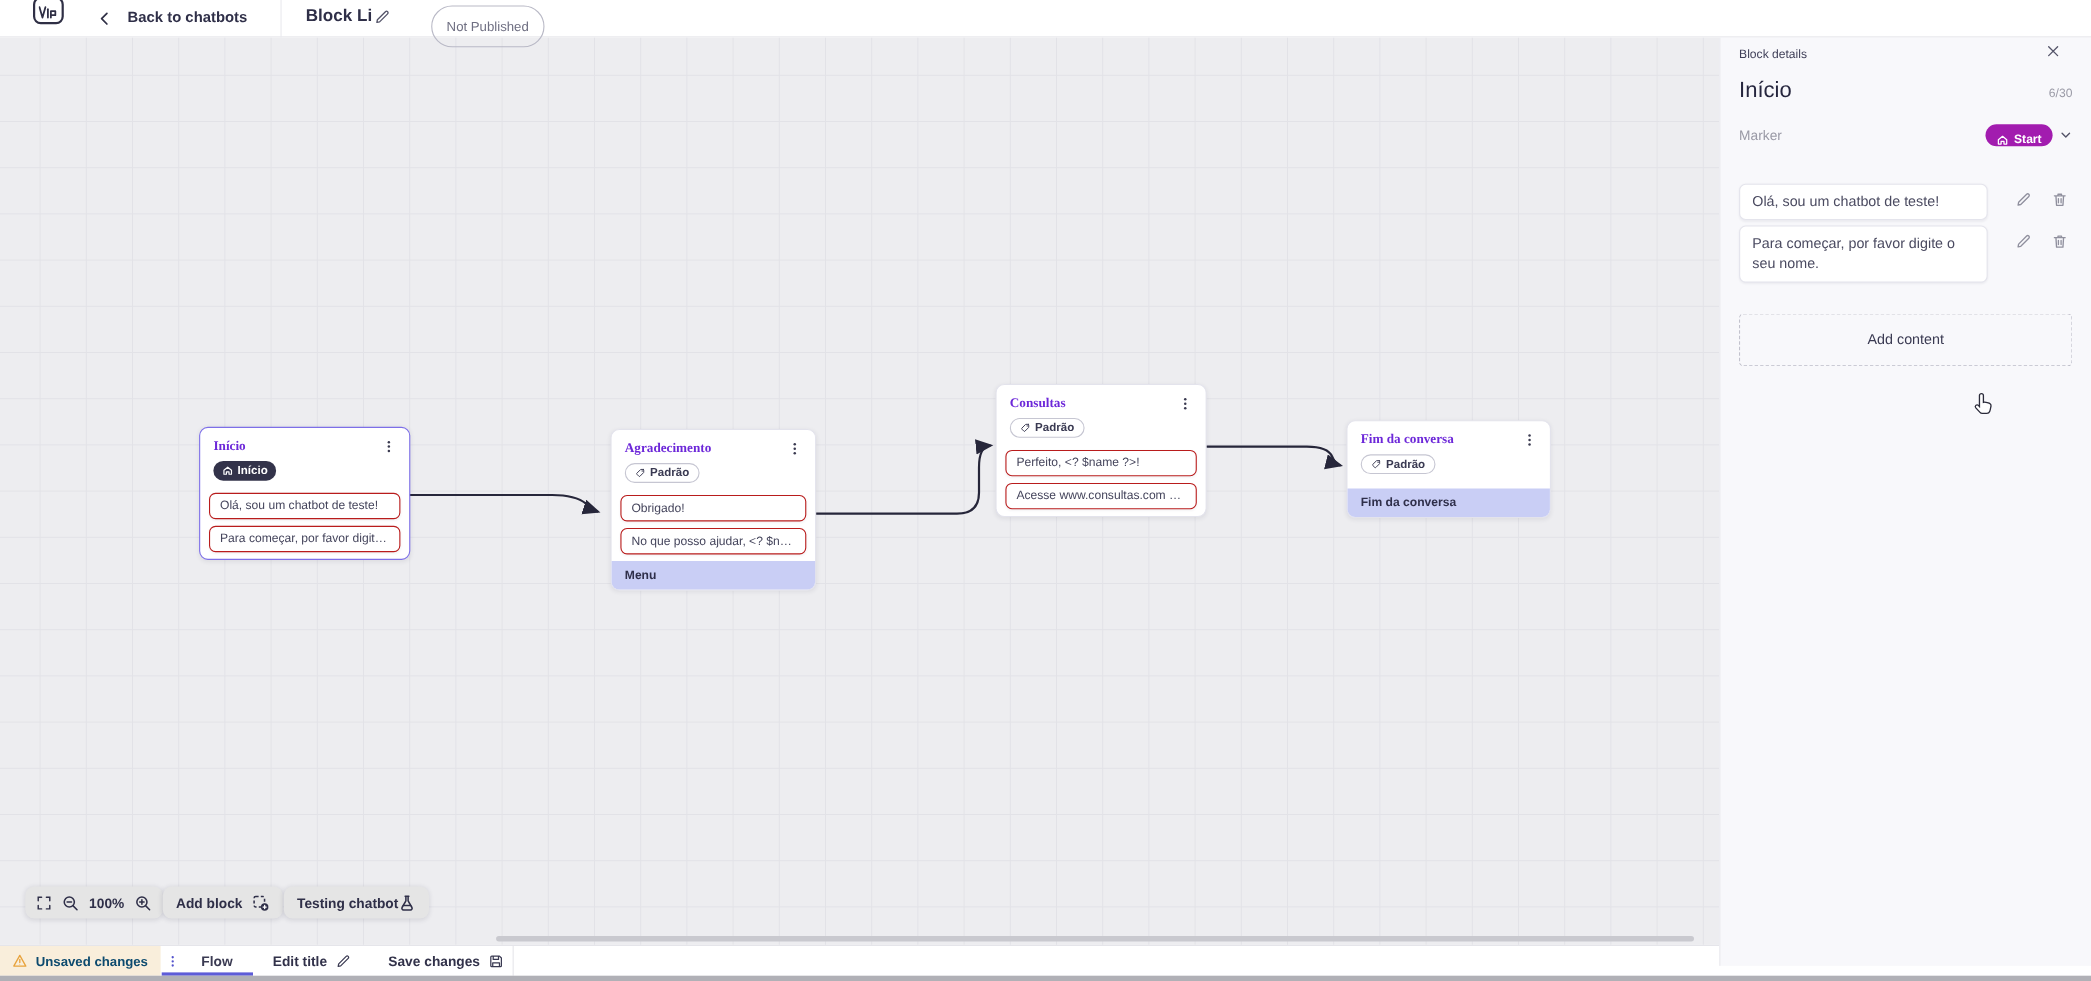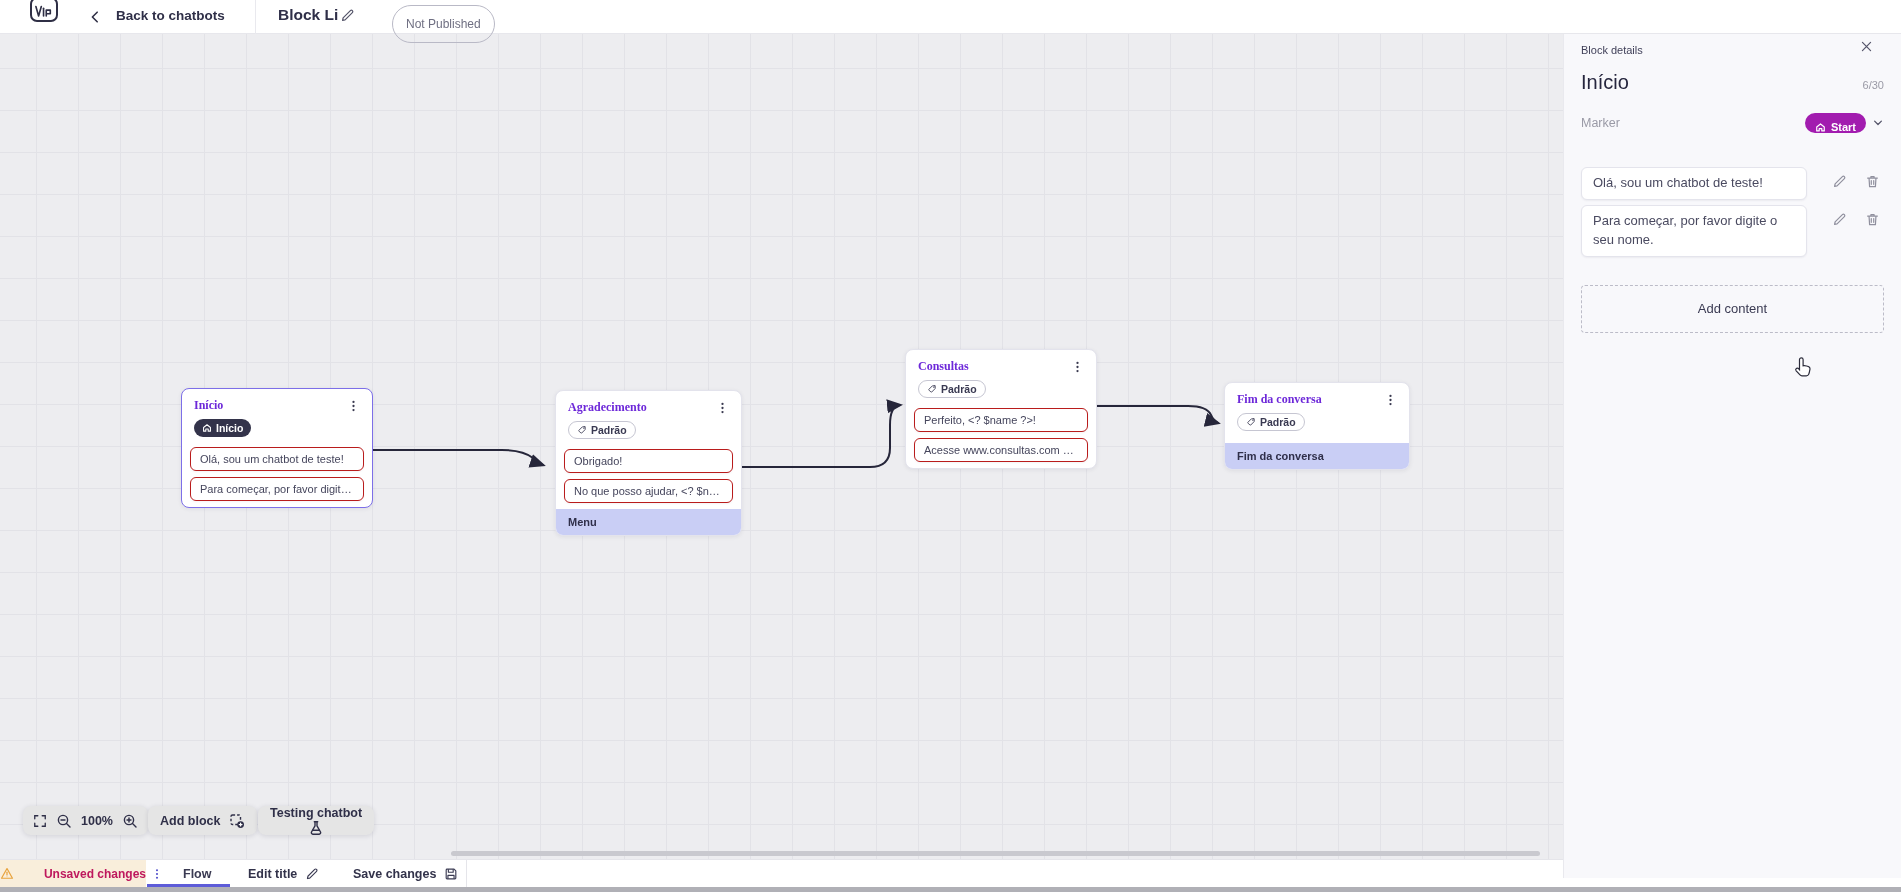--- a/index.html
+++ b/index.html
@@ -40,30 +40,30 @@
   .blk-tag.outline { background:#fff; border:1px solid #c6c6d2; color:#3a3a52; }
   .blk-tag .icon { width:10px; height:10px; }
   .blk-msg { margin:0 8px 6px; background:#fff; border:1px solid #b91c1c; border-radius:6px; padding:5px 9px; font-size:11px; color:#45455c; white-space:nowrap; overflow:hidden; text-overflow:ellipsis; box-shadow:0 1px 2px rgba(40,40,70,.05); }
   .blk-hl { margin-top:2px; background:#c9cef5; padding:7px 12px; font-size:11px; font-weight:700; color:#2f2f4a; border-radius:0 0 7px 7px; }
 
   
   .tbc { position:absolute; height:29px; background:#e5e5e5; border-radius:8px; box-shadow:0 1px 5px rgba(40,40,70,.14); display:flex; align-items:center; font-size:12.5px; font-weight:700; color:#2f2f48; z-index:6; }
   .tbc .icon { color:#2f2f48; }
   #zoom-card { left:23px; top:806px; padding:0 10px; gap:9px; }
   #addblock-card { left:148px; top:806px; padding:0 12px; gap:9px; }
-  #testing-card { left:258px; top:806px; padding:0 12px; gap:0;flex-direction:column; }
+  #testing-card { left:258px; top:806px; padding:0 12px; gap:0; }
   .tbc .icon.sq { width:14px; height:14px; cursor:pointer; }
   .tbc .icon.lg { width:16px; height:16px; }
 
   
   .hscroll-thumb { position:absolute; left:451px; top:851px; width:1089px; height:5px; background:#c9c9cf; border-radius:3px; z-index:5; cursor:pointer; }
 
   
   .bottombar { position:absolute; left:0; top:859px; width:1563px; height:28px; background:#fff; border-top:1px solid #e5e5ea; z-index:10; }
-  .bb-unsaved { position:absolute; left:0; top:0; width:146px; height:100%; background:#f9eedb; display:flex; align-items:center; justify-content:space-between; gap:7px; font-size:12px; font-weight:700; color:#be185d; }
+  .bb-unsaved { position:absolute; left:0; top:0; width:146px; height:100%; background:#f9eedb; display:flex; align-items:center; justify-content:center; gap:7px; font-size:12px; font-weight:700; color:#0c4a6e; }
   .bb-unsaved .icon { width:14px; height:13px; color:#e8a33d; }
   .bb-kebab { position:absolute; left:151px; top:7px; width:12px; height:14px; color:#5352cc; cursor:pointer; }
   .bb-flow { position:absolute; left:183px; top:0; height:100%; display:flex; align-items:center; font-size:12.5px; font-weight:700; color:#3a3a52; cursor:pointer; }
   .bb-flow-underline { position:absolute; left:147px; bottom:0; width:83px; height:3px; background:#5d5cd8; }
   .bb-item { position:absolute; top:0; height:100%; display:flex; align-items:center; gap:8px; font-size:12.5px; font-weight:700; color:#32324a; cursor:pointer; }
   .bb-item .icon { width:14px; height:14px; color:#3a3a52; }
   #bb-edit { left:248px; }
   #bb-save { left:353px; }
   .bb-divider { position:absolute; left:466px; top:0; width:1px; height:100%; background:#e5e5ea; }
   .bottom-strip { position:absolute; left:0; bottom:0; width:1901px; height:5px; background:#b0b0b6; z-index:11; }

